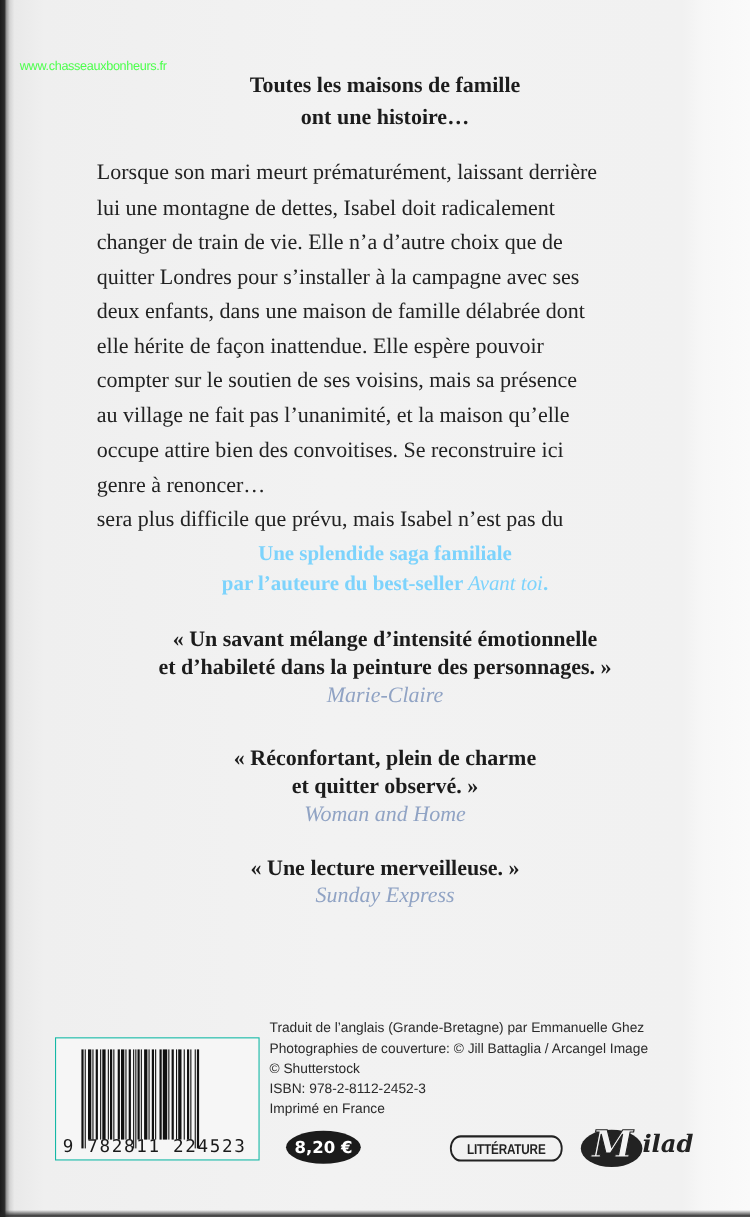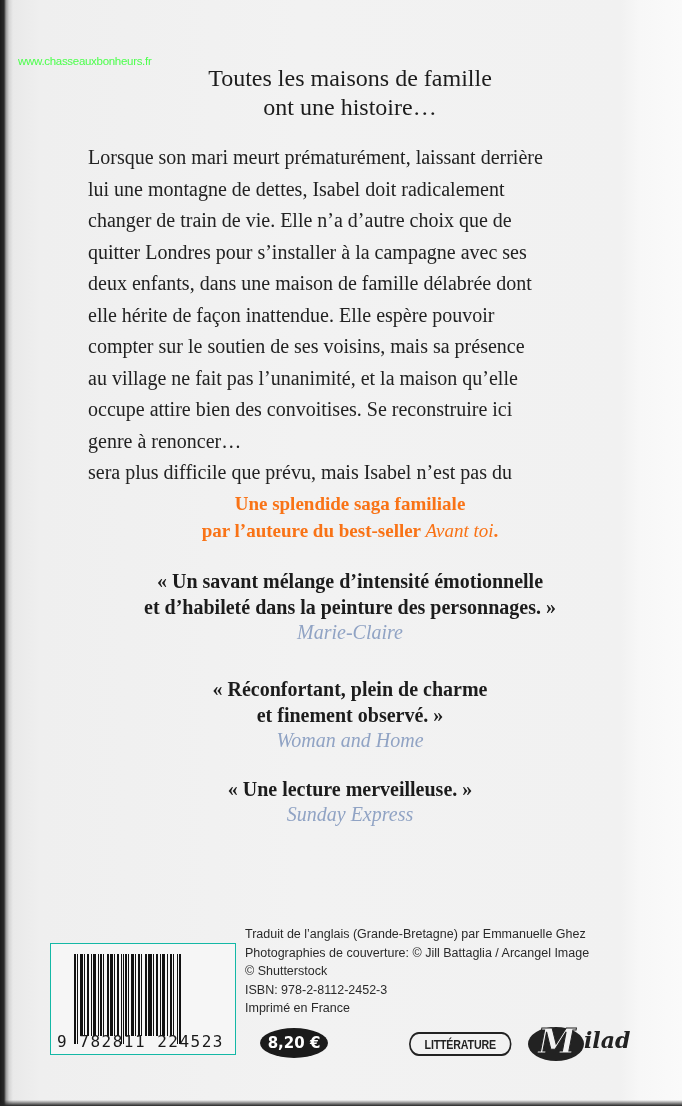--- a/index.html
+++ b/index.html
@@ -17,33 +17,33 @@
       position: absolute; left: 0; bottom: 0; width: 682px; height: 6px;
       background: linear-gradient(180deg, rgba(30,30,30,0) 0, #262626 100%);
     }
     .watermark {
       position: absolute; left: 18px; top: 55px;
       font-family: "Liberation Sans", sans-serif; font-size: 11.5px;
       color: #4cff4c; letter-spacing: -0.3px;
     }
     .headline {
       position: absolute; left: 140px; width: 420px; top: 64px;
-      text-align: center; font-family: "Liberation Serif", serif; font-weight: normal;
-      font-size: 24px; line-height: 29px; color: #1c1c1c;
+      text-align: center; font-family: "Liberation Serif", serif; font-weight: bold;
+      font-size: 20px; line-height: 29px; color: #1c1c1c;
     }
     .synopsis {
       position: absolute; left: 88px; width: 540px; top: 142px;
       font-family: "Liberation Serif", serif; font-size: 20px; line-height: 31.5px;
       color: #222; text-align: justify; text-align-last: left;
     }
     .synopsis span { display: block; white-space: nowrap; }
     .tagline {
       position: absolute; left: 100px; width: 500px; top: 490px;
       text-align: center; font-family: "Liberation Serif", serif; font-weight: bold;
-      font-size: 19px; line-height: 27px; color: #f97316;
+      font-size: 19px; line-height: 27px; color: #7dd3fc;
     }
     .tagline em { font-weight: normal; font-style: italic; }
     .quote {
       position: absolute; left: 40px; width: 620px; text-align: center;
       font-family: "Liberation Serif", serif;
     }
     .quote .q { font-weight: bold; font-size: 20px; line-height: 26px; color: #1c1c1c; }
     .quote .src { font-style: italic; font-size: 20px; line-height: 24px; color: #90a3c4; }
     .credits {
       position: absolute; left: 245px; top: 925px;
@@ -128,21 +128,21 @@
 </div>
 
 <div class="quote" style="top:568px;">
   <div class="q">« Un savant mélange d’intensité émotionnelle</div>
   <div class="q">et d’habileté dans la peinture des personnages. »</div>
   <div class="src">Marie-Claire</div>
 </div>
 
 <div class="quote" style="top:676px;">
   <div class="q">« Réconfortant, plein de charme</div>
-  <div class="q">et finement observé. »</div>
+  <div class="q">et quitter observé. »</div>
   <div class="src">Woman and Home</div>
 </div>
 
 <div class="quote" style="top:776px;">
   <div class="q">« Une lecture merveilleuse. »</div>
   <div class="src">Sunday Express</div>
 </div>
 
 <div class="credits">
   <div>Traduit de l’anglais (Grande-Bretagne) par Emmanuelle Ghez</div>

